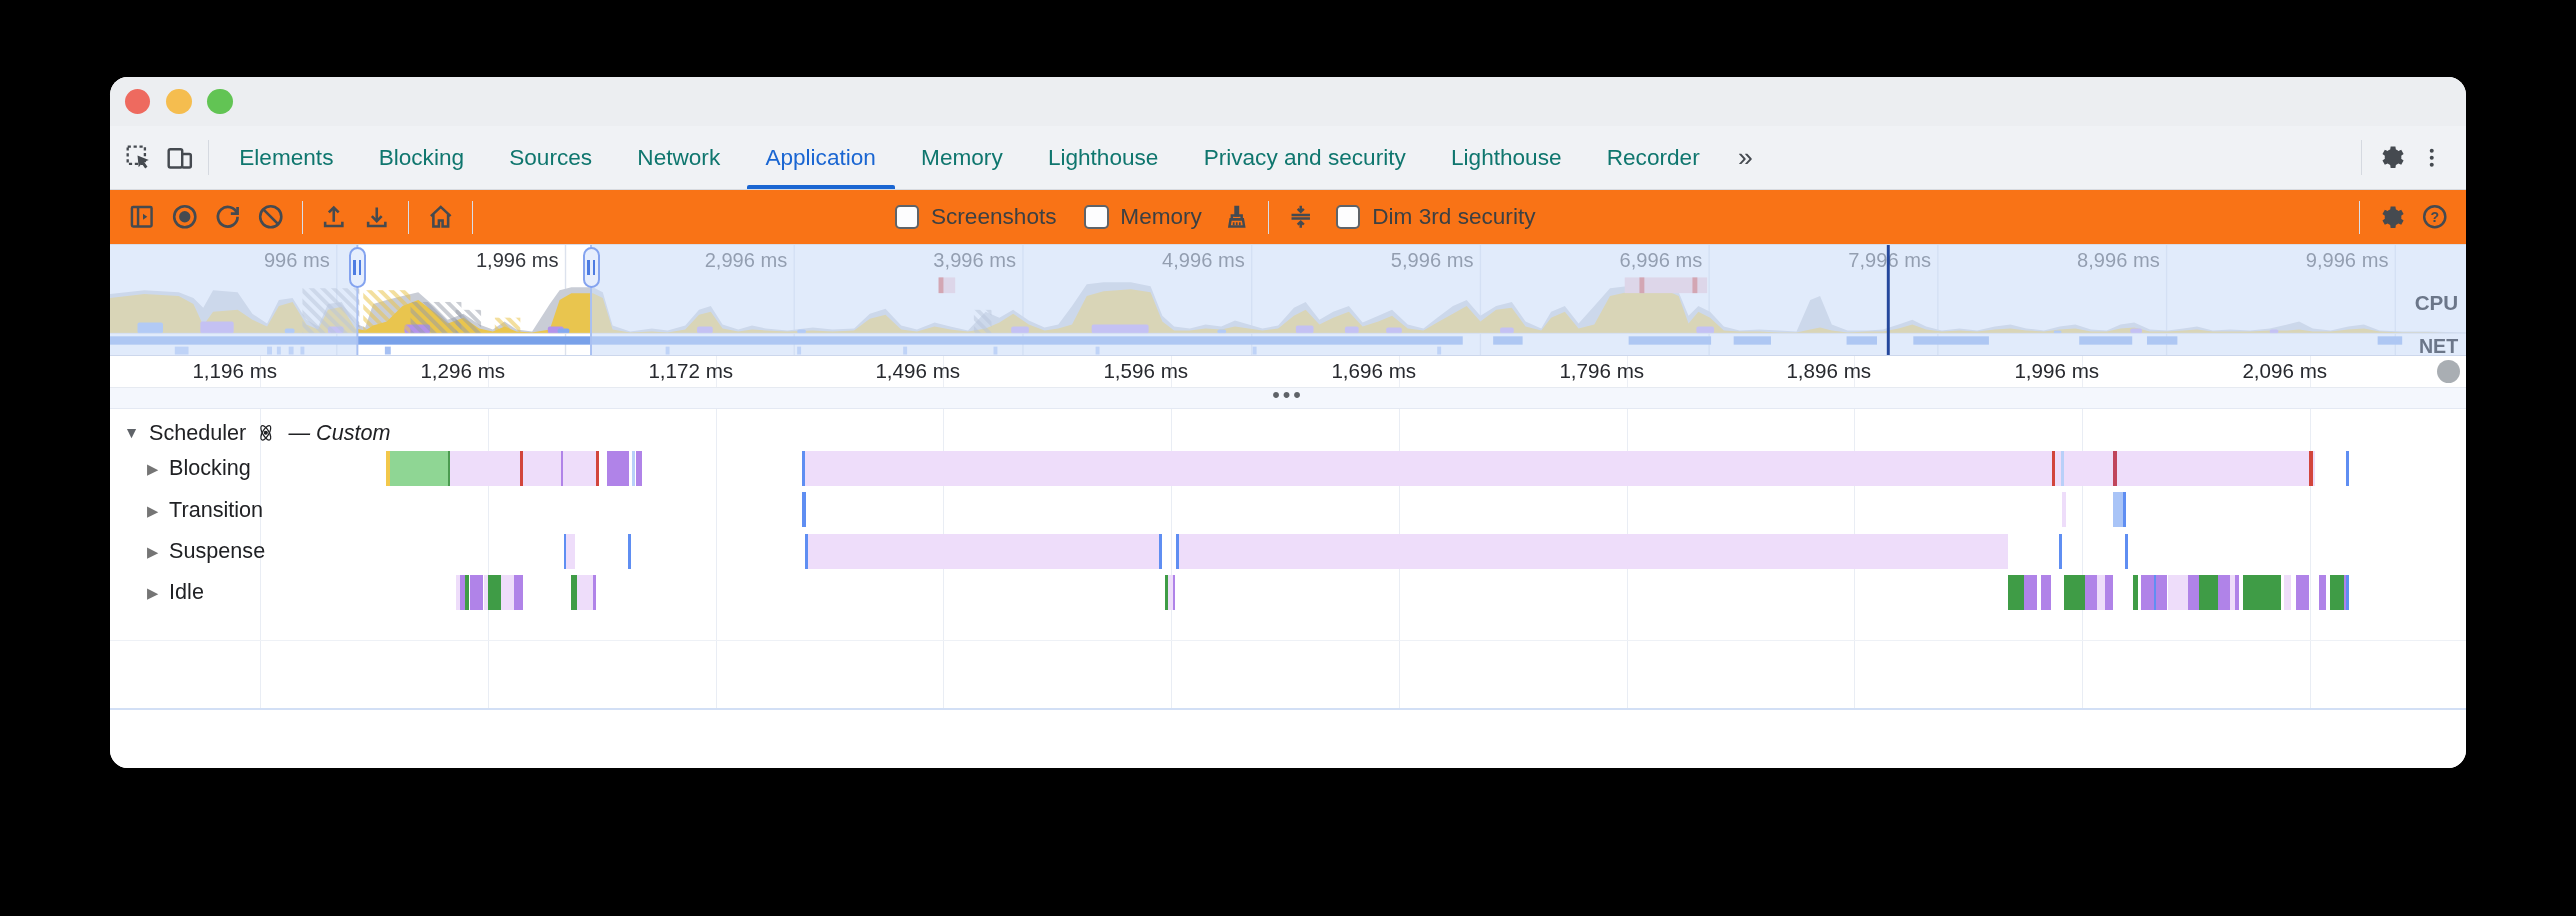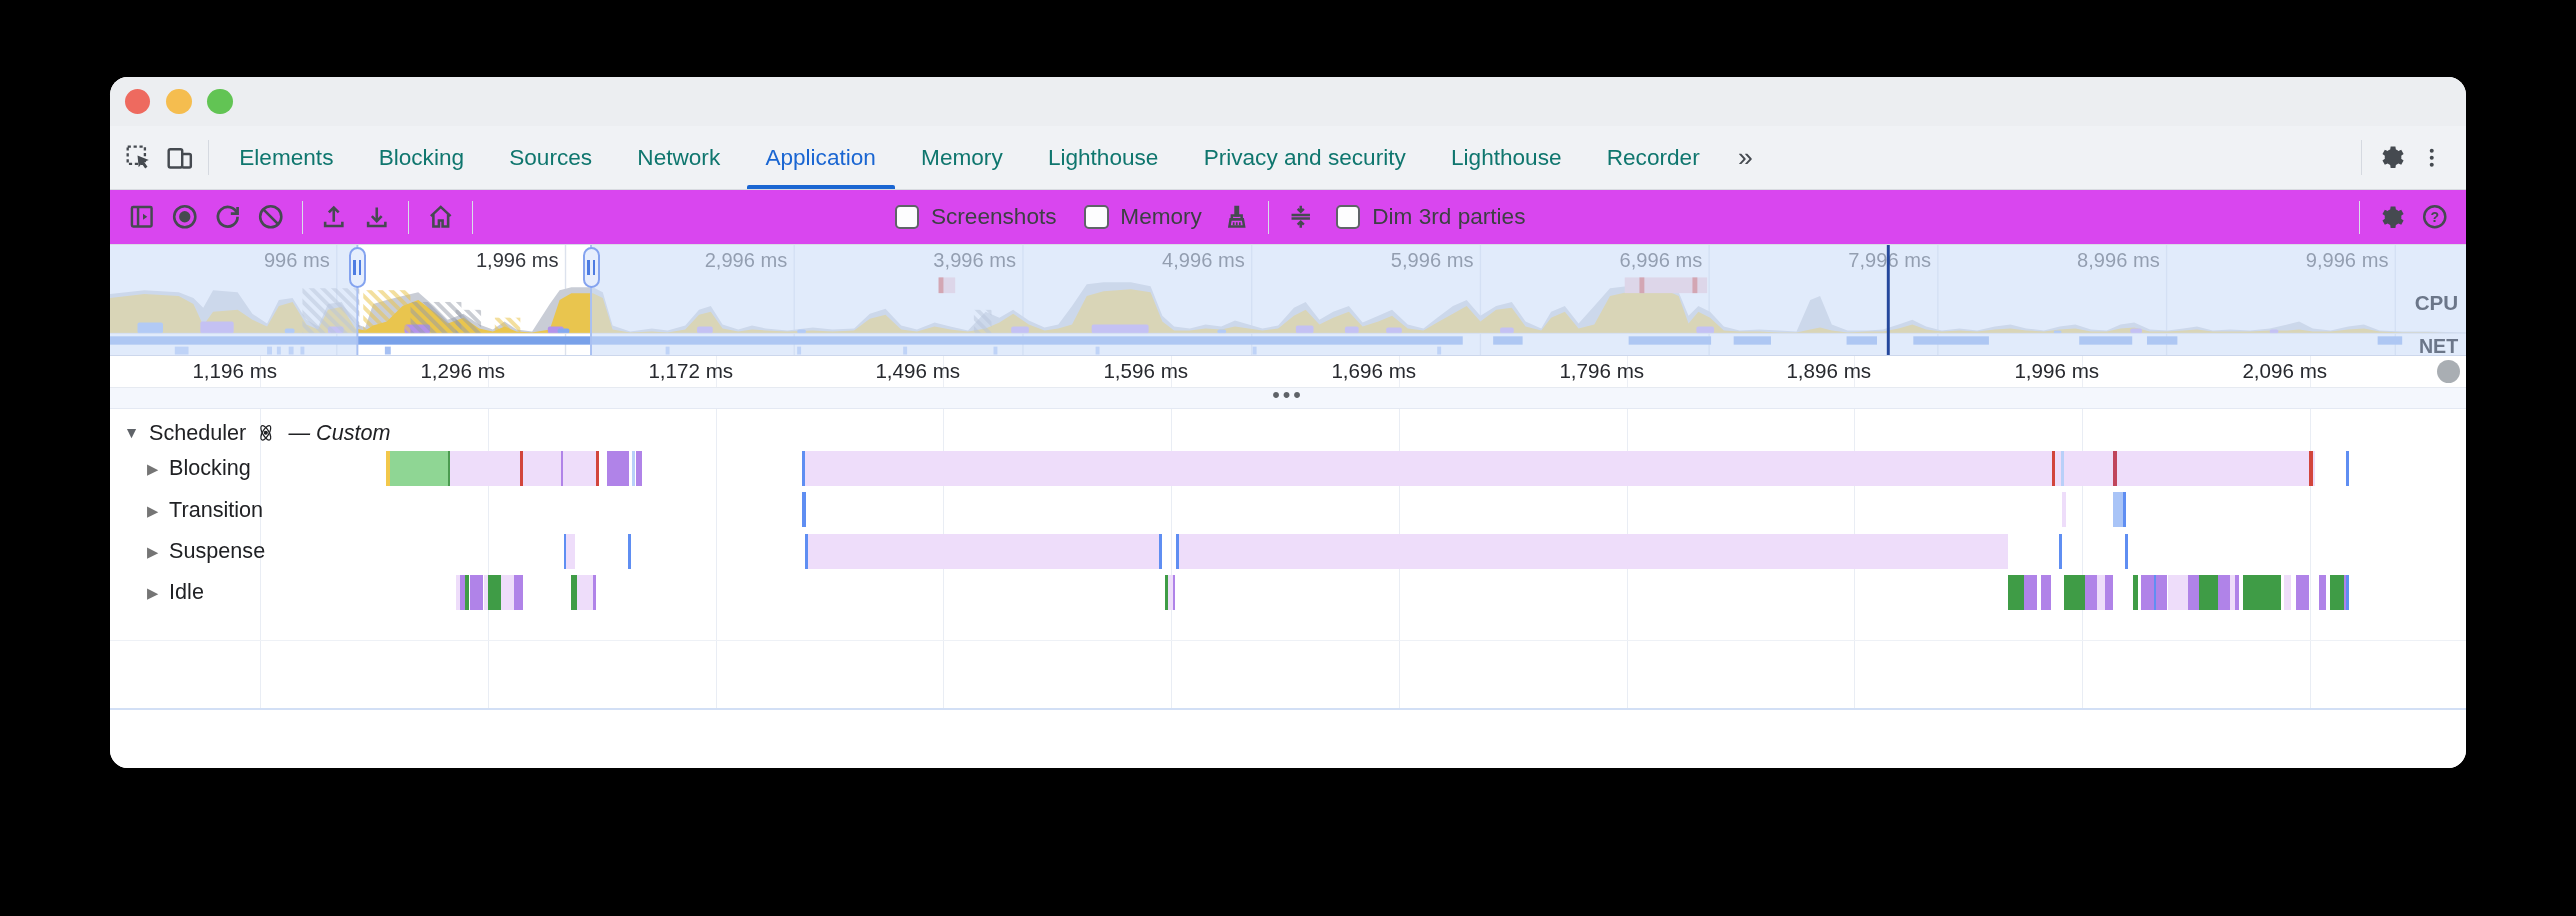--- a/index.html
+++ b/index.html
@@ -10,21 +10,21 @@
   
   .tabbar{position:relative;height:63px;background:#f0f2f5;border-bottom:1px solid #d8dbe0;display:flex;align-items:stretch;}
   .tabbar .icon-btn{width:41px;display:flex;align-items:center;justify-content:center;align-self:center;height:41px;border-radius:5.9px;}
   .vdiv{width:1px;background:#d5d9e0;align-self:center;height:35px;margin:0 7.9px;}
   .tab{display:flex;align-items:center;padding:0 22.6px;font-size:22.6px;color:#0f766e;position:relative;white-space:nowrap;}
   .tab.sel{color:#1a66d2;}
   .tab.sel::after{content:"";position:absolute;left:3.9px;right:3.9px;bottom:0;height:3.9px;background:#1a66d2;border-radius:2px 2px 0 0;}
   .tab-overflow{display:flex;align-items:center;padding:0 15.7px;color:#3c4043;}
   .tabbar-right{margin-left:auto;display:flex;align-items:center;padding-right:13.7px;}
   
-  .toolbar{position:relative;height:55px;background:#d946ef;border-bottom:1px solid #d7dce6;display:flex;align-items:center;padding:0 9.8px;box-sizing:border-box;}
+  .toolbar{position:relative;height:55px;background:#f97316;border-bottom:1px solid #d7dce6;display:flex;align-items:center;padding:0 9.8px;box-sizing:border-box;}
   .icon-btn{display:flex;align-items:center;justify-content:center;width:43px;height:43px;border-radius:5.9px;cursor:default;}
   .icon-btn svg{display:block;}
   .tb-div{width:1px;height:33px;background:#d9dee8;margin:0 9.8px;}
   .cbwrap{display:flex;align-items:center;margin:0 13.7px;font-size:22.6px;color:#3c4043;white-space:nowrap;}
   .cb{width:20.6px;height:20.6px;border:2.4px solid #5f6368;border-radius:4.9px;margin-right:11.8px;background:#fdfdfe;}
   .toolbar-right{margin-left:auto;display:flex;align-items:center;}
   
   .overview{position:relative;height:110px;background:#fff;border-bottom:1px solid #ccd7ec;}
   .ov-handle{position:absolute;top:2px;width:16.7px;height:41px;background:#e6eefd;border:2.4px solid #84a3ef;border-radius:8.8px;box-sizing:border-box;display:flex;align-items:center;justify-content:center;gap:2.9px;}
   .ov-handle i{display:block;width:2.6px;height:15.7px;background:#4d7ce2;}
@@ -175,21 +175,21 @@
       <svg width="29.5" height="29.5" viewBox="0 0 24 24" fill="none" stroke="#454a50" stroke-width="2">
           <path d="M12 3v4.5"></path>
           <path d="M9.5 5.5L12 8l2.5-2.5"></path>
           <path d="M4.5 10.5h15M4.5 13.5h15"></path>
           <path d="M12 21v-4.5"></path>
           <path d="M9.5 18.5L12 16l2.5 2.5"></path>
         </svg>
     </span>
     <span class="cbwrap">
       <span class="cb"></span>
-      <span>Dim 3rd parties</span>
+      <span>Dim 3rd security</span>
     </span>
 
     <div class="toolbar-right">
       <span class="tb-div"></span>
       <span class="icon-btn">
         <svg width="28.5" height="28.5" viewBox="0 0 24 24" fill="#454a50">
             <path d="M12 8.2a3.8 3.8 0 1 0 0 7.6 3.8 3.8 0 0 0 0-7.6zm8.5 3.8c0-.4 0-.8-.1-1.2l2-1.6-2-3.5-2.4 1a7.7 7.7 0 0 0-2.1-1.2L15.5 3h-4l-.4 2.5c-.8.3-1.5.7-2.1 1.2l-2.4-1-2 3.5 2 1.6a7 7 0 0 0 0 2.4l-2 1.6 2 3.5 2.4-1c.6.5 1.3.9 2.1 1.2l.4 2.5h4l.4-2.5c.8-.3 1.5-.7 2.1-1.2l2.4 1 2-3.5-2-1.6c.1-.4.1-.8.1-1.2z"></path>
           </svg>
       </span>
       <span class="icon-btn">

